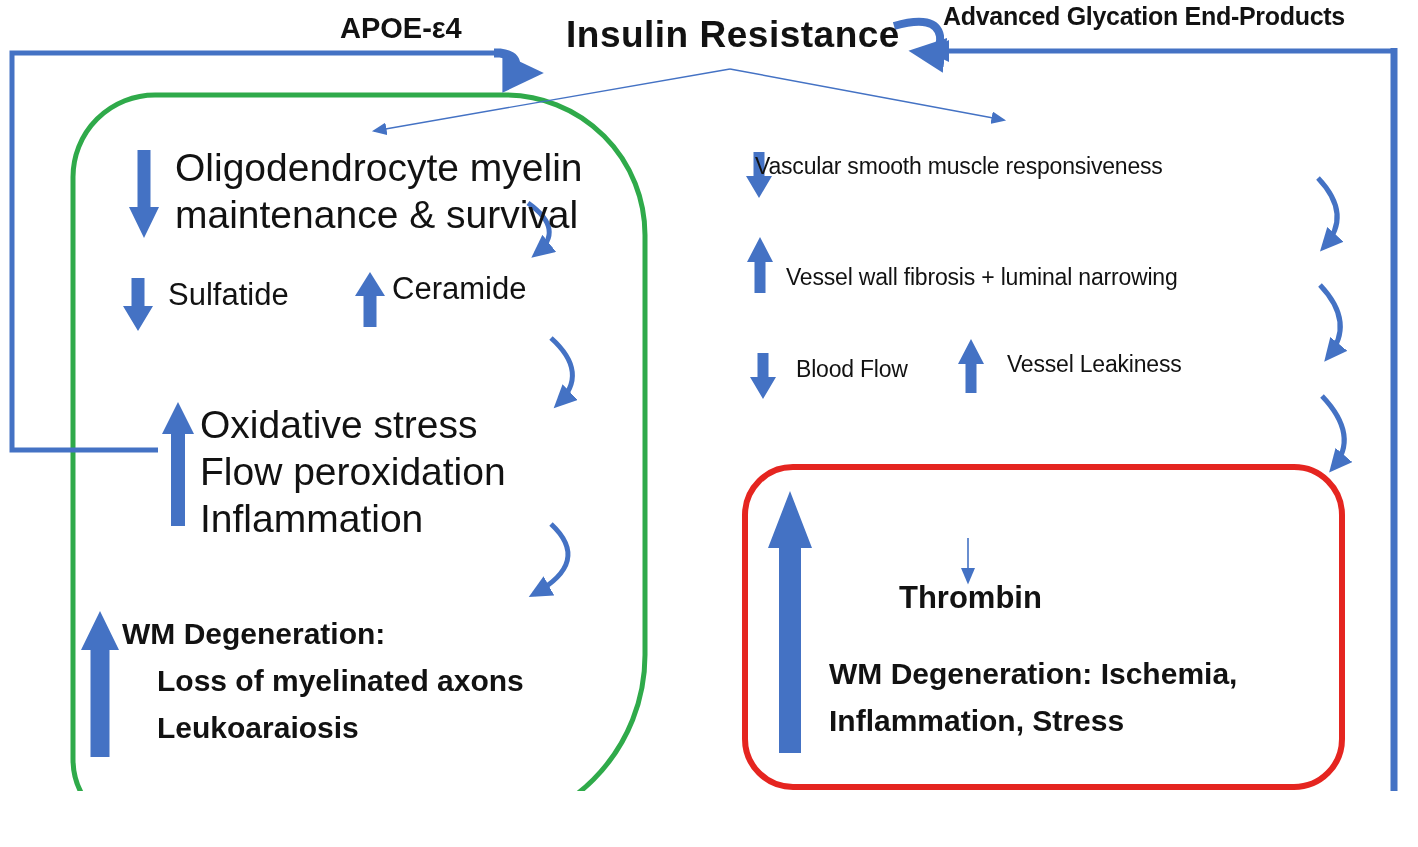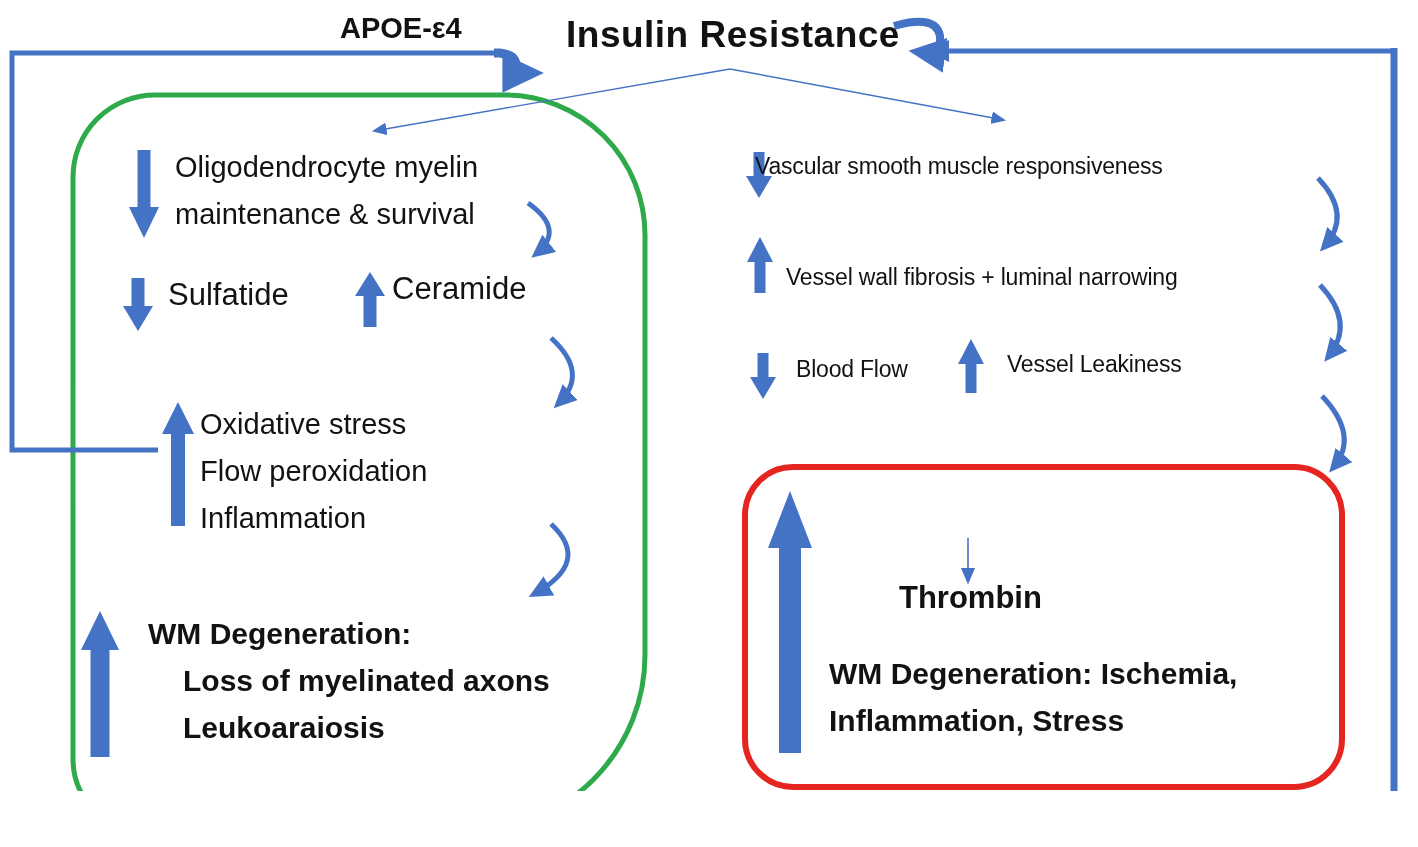--- a/index.html
+++ b/index.html
@@ -18,21 +18,21 @@
   .blk{fill:var(--arrow_blue);stroke:none;}
   .mk{fill:var(--arrow_blue);}
   .green-box{stroke:var(--box_green);stroke-width:5;fill:none;}
   .red-box{stroke:var(--box_red);stroke-width:6;fill:none;}
   .txt{position:absolute;white-space:nowrap;line-height:1.15;}
   .b{font-weight:bold;}
   .t-title{font-size:37px;font-weight:bold;letter-spacing:0.5px;}
   .t-apoe{font-size:29px;font-weight:bold;}
   .t-age{font-size:25px;font-weight:bold;letter-spacing:-0.3px;}
   .t-body{font-size:31px;}
-  .t-body-lh{font-size:29px;line-height:47px;}
+  .t-body-lh{font-size:39px;line-height:47px;}
   .t-right{font-size:23px;letter-spacing:-0.2px;}
   .t-boldblock{font-size:30px;font-weight:bold;line-height:47px;}
 </style>
 </head>
 <body>
 
 <div id="stage">
 
   <svg id="wires" viewBox="0 0 1418 847" xmlns="http://www.w3.org/2000/svg">
     <defs>
@@ -76,33 +76,34 @@
     <polygon class="blk" points="90.5,757 109.5,757 109.5,650 119,650 100,611 81,650 90.5,650"></polygon>
     <polygon class="blk" points="753.5,152 764.5,152 764.5,176 772,176 759,198 746,176 753.5,176"></polygon>
     <polygon class="blk" points="754.5,293 765.5,293 765.5,262 773,262 760,237 747,262 754.5,262"></polygon>
     <polygon class="blk" points="757.5,353 768.5,353 768.5,377 776,377 763,399 750,377 757.5,377"></polygon>
     <polygon class="blk" points="965.5,393 976.5,393 976.5,364 984,364 971,339 958,364 965.5,364"></polygon>
     <polygon class="blk" points="779,753 801,753 801,548 812,548 790,491 768,548 779,548"></polygon>
   </svg>
 
   <div class="txt t-apoe" style="left:340px;top:12px;">APOE-ε4</div>
   <div class="txt t-title" style="left:566px;top:14px;">Insulin Resistance</div>
+  <div class="txt t-age" style="left:943px;top:2px;">Advanced Glycation End-Products</div>
 
   <div class="txt t-body-lh" style="left:175px;top:144px;">
     <div>Oligodendrocyte myelin</div>
     <div>maintenance &amp; survival</div>
   </div>
   <div class="txt t-body" style="left:168px;top:277px;text-align:right;">Sulfatide</div>
   <div class="txt t-body" style="left:392px;top:271px;">Ceramide</div>
   <div class="txt t-body-lh" style="left:200px;top:401px;">
     <div>Oxidative stress</div>
     <div>Flow peroxidation</div>
     <div>Inflammation</div>
   </div>
-  <div class="txt t-boldblock" style="left:122px;top:610px;margin-left:26px;">
+  <div class="txt t-boldblock" style="left:122px;top:610px;">
     <div>WM Degeneration:</div>
     <div style="margin-left:35px;">Loss of myelinated axons</div>
     <div style="margin-left:35px;">Leukoaraiosis</div>
   </div>
 
   <div class="txt t-right" style="left:755px;top:153px;">Vascular smooth muscle responsiveness</div>
   <div class="txt t-right" style="left:786px;top:264px;">Vessel wall fibrosis + luminal narrowing</div>
   <div class="txt t-right" style="left:796px;top:356px;">Blood Flow</div>
   <div class="txt t-right" style="left:1007px;top:351px;">Vessel Leakiness</div>
 

